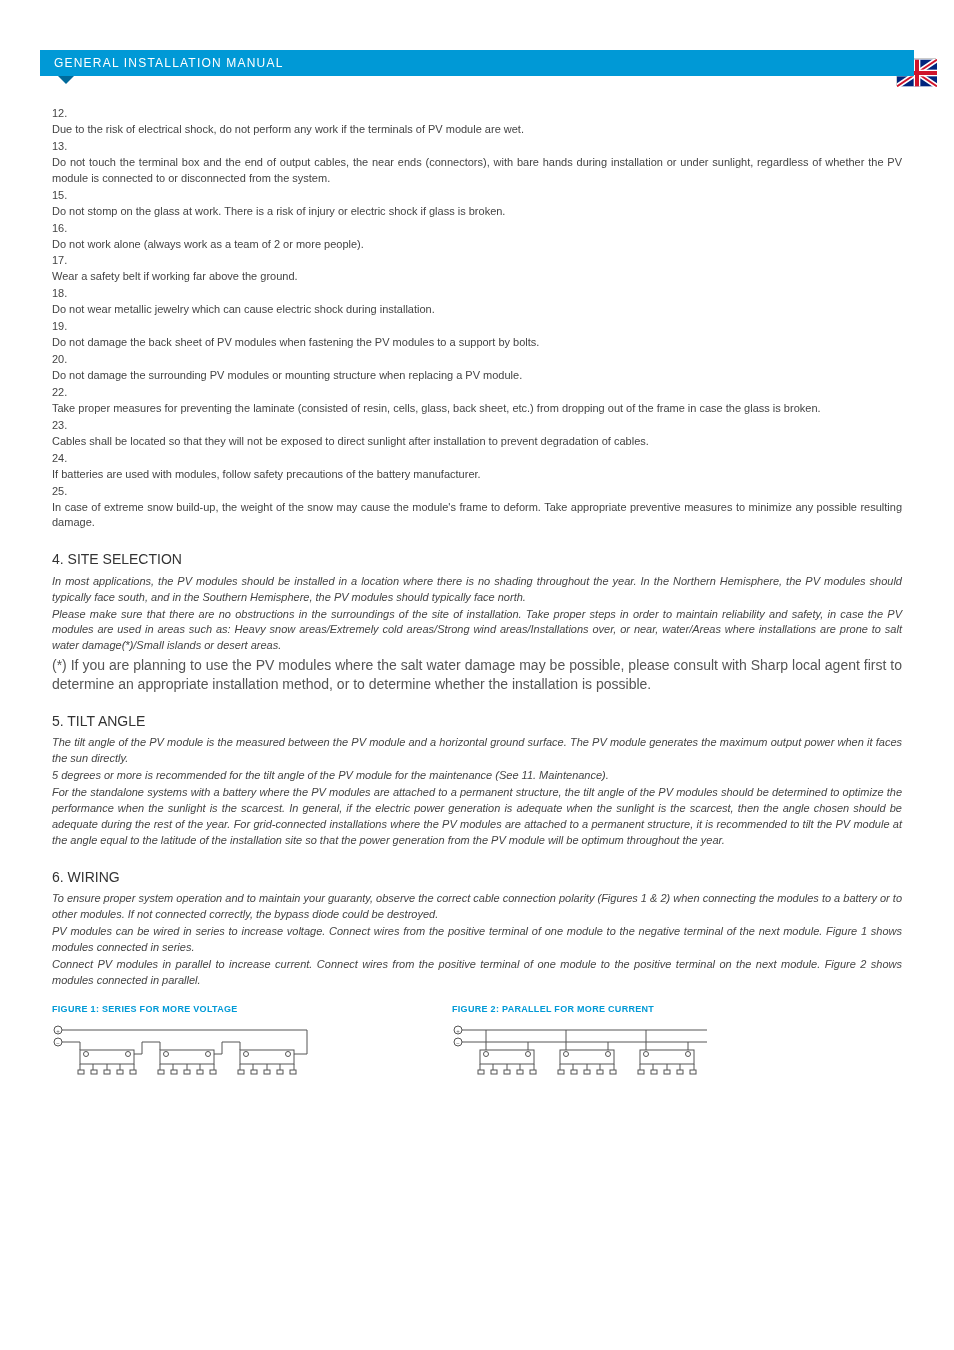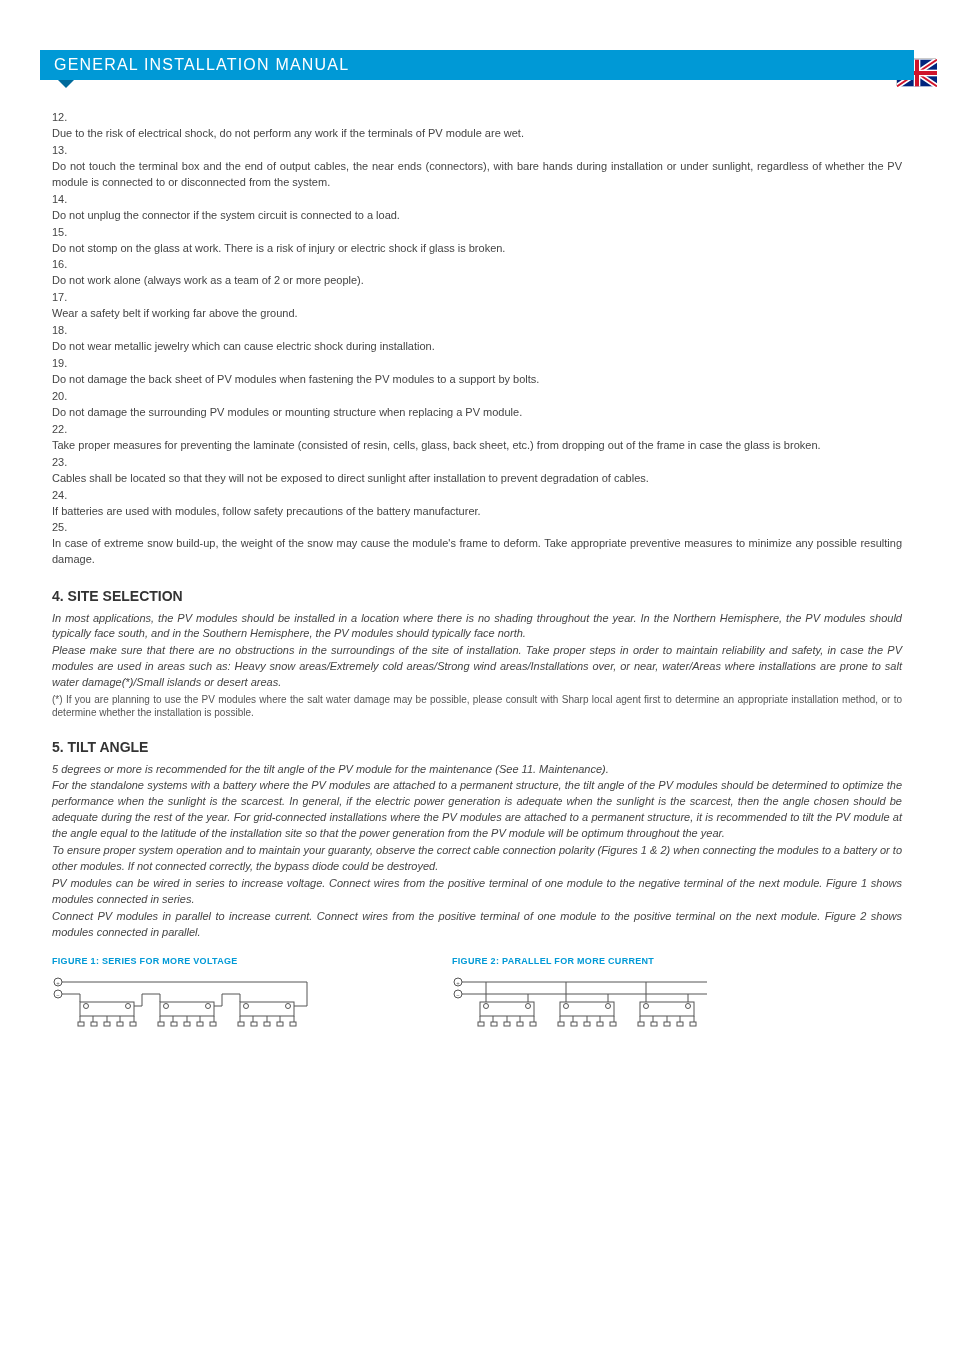--- a/index.html
+++ b/index.html
@@ -20,21 +20,21 @@
   }
   .page {
     position: relative;
     padding: 0 0 30px 0;
     min-height: 1350px;
   }
   .header-bar {
     margin: 50px 40px 0 40px;
     background: #0099d6;
     color: #fff;
-    font-size: 16px;
+    font-size: 12px;
     letter-spacing: 1.2px;
     padding: 6px 14px;
     font-weight: 400;
     position: relative;
   }
   .header-tab {
     position: absolute;
     left: 18px;
     bottom: -8px;
     width: 0; height: 0;
@@ -53,27 +53,27 @@
     margin-bottom: 1px;
     flex-direction: column;
   }
   .list-num {
     width: 22px;
     flex-shrink: 0;
   }
   .list-text { flex: 1; text-align: justify; }
   h2.section {
     font-size: 14px;
-    font-weight: bold;
+    font-weight: normal;
     color: #333;
     margin-top: 18px;
     margin-bottom: 4px;
   }
   p.body { text-align: justify; margin-bottom: 1px; font-style: italic; }
-  p.small { font-size: 10px; line-height: 1.3; color: #555; text-align: justify; margin-top: 2px;}
+  p.small { font-size: 14px; line-height: 1.3; color: #555; text-align: justify; margin-top: 2px;}
   .figures {
     display: flex;
     gap: 140px;
     margin-top: 14px;
     align-items: center;
   }
   .figure-block {}
   .figure-title {
     font-size: 9px;
     color: #0099d6;
@@ -110,24 +110,20 @@
     <div>
       <div class="list-item">
           <span class="list-num">12.</span>
           <span class="list-text">Due to the risk of electrical shock, do not perform any work if the terminals of PV module are wet.</span>
         </div>
       <div class="list-item">
           <span class="list-num">13.</span>
           <span class="list-text">Do not touch the terminal box and the end of output cables, the near ends (connectors), with bare hands during installation or under sunlight, regardless of whether the PV module is connected to or disconnected from the system.</span>
         </div>
       <div class="list-item">
-          <span class="list-num">14.</span>
-          <span class="list-text">Do not unplug the connector if the system circuit is connected to a load.</span>
-        </div>
-      <div class="list-item">
           <span class="list-num">15.</span>
           <span class="list-text">Do not stomp on the glass at work. There is a risk of injury or electric shock if glass is broken.</span>
         </div>
       <div class="list-item">
           <span class="list-num">16.</span>
           <span class="list-text">Do not work alone (always work as a team of 2 or more people).</span>
         </div>
       <div class="list-item">
           <span class="list-num">17.</span>
           <span class="list-text">Wear a safety belt if working far above the ground.</span>
@@ -161,23 +157,25 @@
           <span class="list-text">In case of extreme snow build-up, the weight of the snow may cause the module's frame to deform. Take appropriate preventive measures to minimize any possible resulting damage.</span>
         </div>
     </div>
 
     <h2 class="section">4. SITE SELECTION</h2>
     <p class="body">In most applications, the PV modules should be installed in a location where there is no shading throughout the year. In the Northern Hemisphere, the PV modules should typically face south, and in the Southern Hemisphere, the PV modules should typically face north.</p>
     <p class="body">Please make sure that there are no obstructions in the surroundings of the site of installation. Take proper steps in order to maintain reliability and safety, in case the PV modules are used in areas such as: Heavy snow areas/Extremely cold areas/Strong wind areas/Installations over, or near, water/Areas where installations are prone to salt water damage(*)/Small islands or desert areas.</p>
     <p class="small">(*) If you are planning to use the PV modules where the salt water damage may be possible, please consult with Sharp local agent first to determine an appropriate installation method, or to determine whether the installation is possible.</p>
 
     <h2 class="section">5. TILT ANGLE</h2>
+    <p class="body">The tilt angle of the PV module is the measured between the PV module and a horizontal ground surface. The PV module generates the maximum output power when it faces the sun directly.</p>
     <p class="body">5 degrees or more is recommended for the tilt angle of the PV module for the maintenance (See 11. Maintenance).</p>
     <p class="body">For the standalone systems with a battery where the PV modules are attached to a permanent structure, the tilt angle of the PV modules should be determined to optimize the performance when the sunlight is the scarcest. In general, if the electric power generation is adequate when the sunlight is the scarcest, then the angle chosen should be adequate during the rest of the year. For grid-connected installations where the PV modules are attached to a permanent structure, it is recommended to tilt the PV module at the angle equal to the latitude of the installation site so that the power generation from the PV module will be optimum throughout the year.</p>
 
+    <h2 class="section">6. WIRING</h2>
     <p class="body">To ensure proper system operation and to maintain your guaranty, observe the correct cable connection polarity (Figures 1 &amp; 2) when connecting the modules to a battery or to other modules. If not connected correctly, the bypass diode could be destroyed.</p>
     <p class="body">PV modules can be wired in series to increase voltage. Connect wires from the positive terminal of one module to the negative terminal of the next module. Figure 1 shows modules connected in series.</p>
     <p class="body">Connect PV modules in parallel to increase current. Connect wires from the positive terminal of one module to the positive terminal on the next module. Figure 2 shows modules connected in parallel.</p>
 
     <div class="figures">
       <div class="figure-block">
         <div class="figure-title">FIGURE 1: SERIES FOR MORE VOLTAGE</div>
         <div class="diagram">
           <svg width="260" height="60" viewBox="0 0 260 60">
             <g stroke="#555" stroke-width="1" fill="none">

